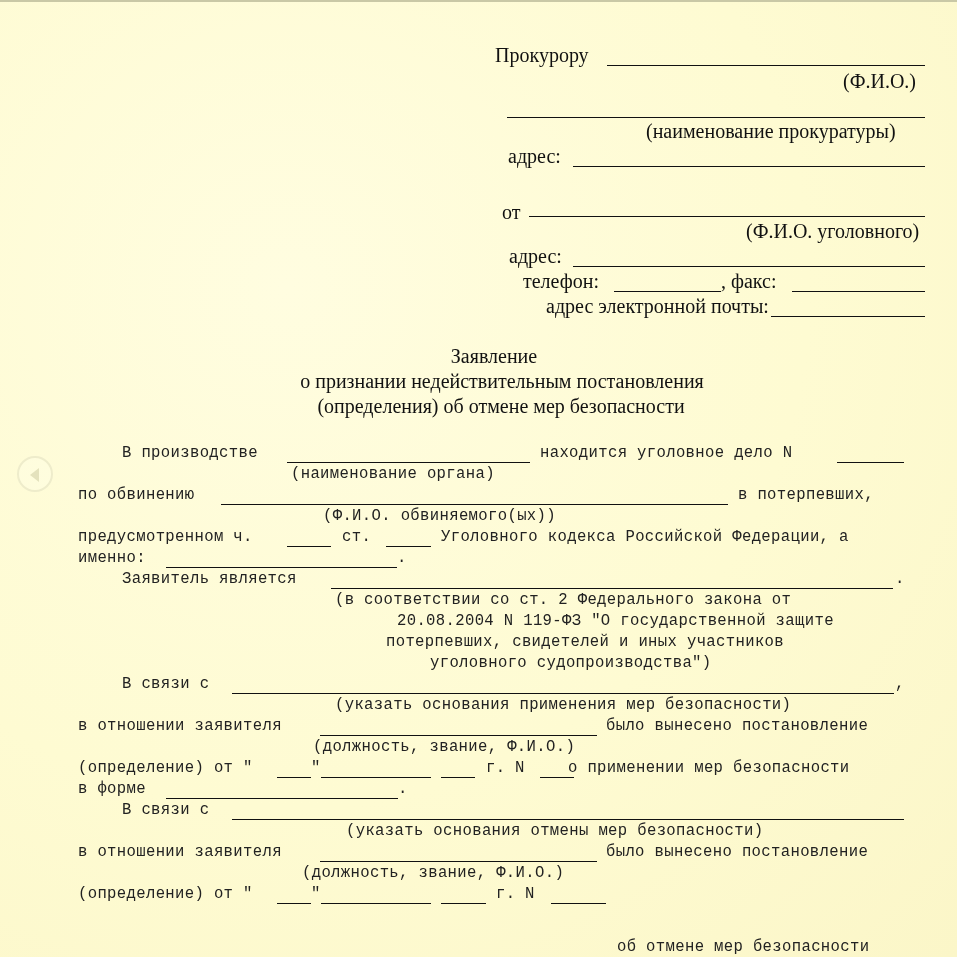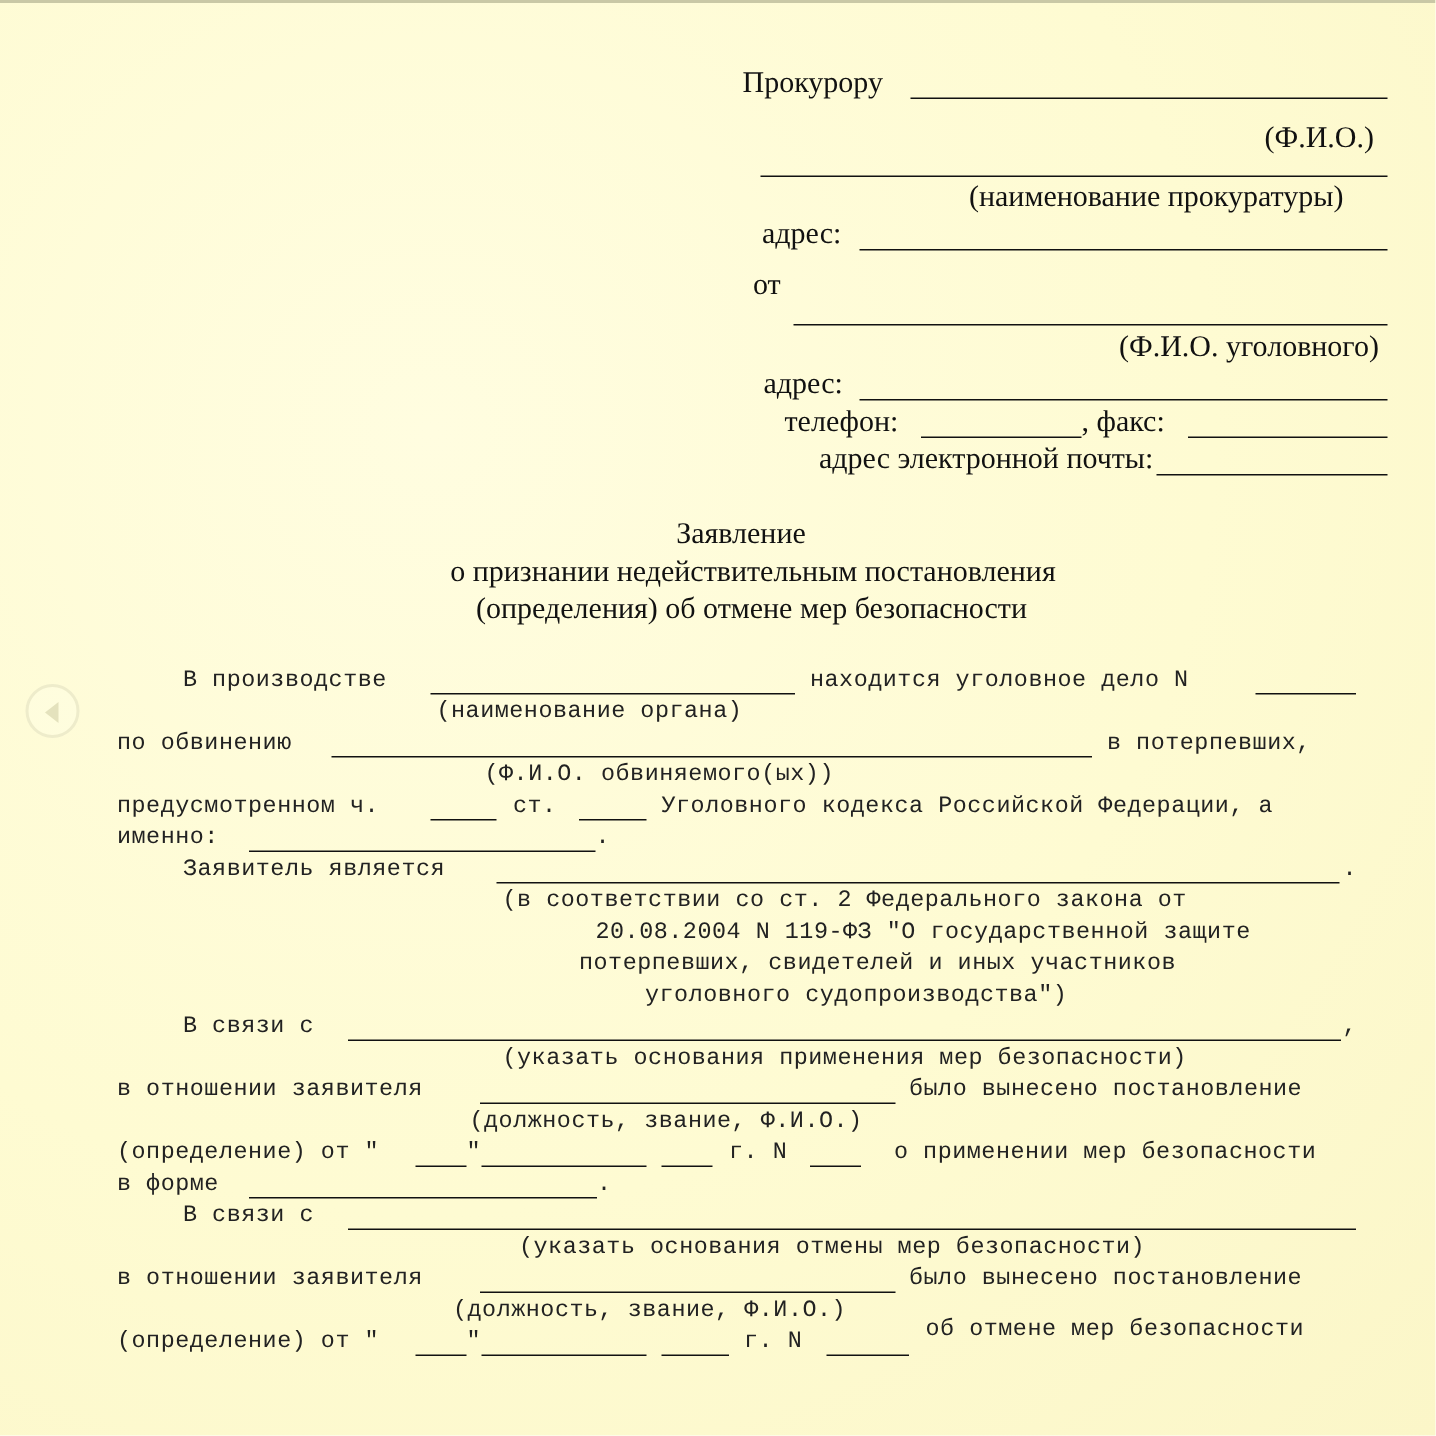--- a/index.html
+++ b/index.html
@@ -24,29 +24,29 @@
   .center { text-align: center; }
 </style>
 </head>
 <body>
 
 <div class="topline"></div>
 
 <div>
   <div class="ln serif" style="left:495px; top:45px;">Прокурору</div>
   <div class="rline" style="left:607px; top:65px; width:318px;"></div>
-  <div class="ln serif" style="left:843px; top:82px;text-align:right;">(Ф.И.О.)</div>
+  <div class="ln serif" style="left:843px; top:71px;text-align:right;">(Ф.И.О.)</div>
 
   <div class="rline" style="left:507px; top:117px; width:418px;"></div>
   <div class="ln serif" style="left:646px; top:121px;">(наименование прокуратуры)</div>
 
   <div class="ln serif" style="left:508px; top:146px;">адрес:</div>
   <div class="rline" style="left:573px; top:166px; width:352px;"></div>
 
-  <div class="ln serif" style="left:502px; top:180px;">от</div>
+  <div class="ln serif" style="left:502px; top:202px;">от</div>
   <div class="rline" style="left:529px; top:216px; width:396px;"></div>
   <div class="ln serif" style="left:746px; top:221px;">(Ф.И.О. уголовного)</div>
 
   <div class="ln serif" style="left:509px; top:246px;">адрес:</div>
   <div class="rline" style="left:573px; top:266px; width:352px;"></div>
 
   <div class="ln serif" style="left:523px; top:271px;">телефон:</div>
   <div class="rline" style="left:614px; top:291px; width:107px;"></div>
   <div class="ln serif" style="left:721px; top:271px;text-align:center;">, факс:</div>
   <div class="rline" style="left:792px; top:291px; width:133px;"></div>
@@ -102,21 +102,21 @@
   <div class="ln mono" style="left:606px; top:719px;">было вынесено постановление</div>
   <div class="ln mono" style="left:313px; top:740px;">(должность, звание, Ф.И.О.)</div>
 
   <div class="ln mono" style="left:78px; top:761px;">(определение) от "</div>
   <div class="rline" style="left:277px; top:777px; width:34px;"></div>
   <div class="ln mono" style="left:311px; top:761px;">"</div>
   <div class="rline" style="left:321px; top:777px; width:110px;"></div>
   <div class="rline" style="left:441px; top:777px; width:34px;"></div>
   <div class="ln mono" style="left:486px; top:761px;">г. N</div>
   <div class="rline" style="left:540px; top:777px; width:34px;"></div>
-  <div class="ln mono" style="left:596px; top:761px;text-align:center;">о применении мер безопасности</div>
+  <div class="ln mono" style="left:568px; top:761px;text-align:center;">о применении мер безопасности</div>
 
   <div class="ln mono" style="left:78px; top:782px;">в форме</div>
   <div class="rline" style="left:166px; top:798px; width:232px;"></div>
   <div class="ln mono" style="left:398px; top:782px;">.</div>
 
   <div class="ln mono" style="left:122px; top:803px;">В связи с</div>
   <div class="rline" style="left:232px; top:819px; width:672px;"></div>
   <div class="ln mono" style="left:346px; top:824px;">(указать основания отмены мер безопасности)</div>
 
   <div class="ln mono" style="left:78px; top:845px;">в отношении заявителя</div>
@@ -124,18 +124,18 @@
   <div class="ln mono" style="left:606px; top:845px;">было вынесено постановление</div>
   <div class="ln mono" style="left:302px; top:866px;">(должность, звание, Ф.И.О.)</div>
 
   <div class="ln mono" style="left:78px; top:887px;">(определение) от "</div>
   <div class="rline" style="left:277px; top:903px; width:34px;"></div>
   <div class="ln mono" style="left:311px; top:887px;">"</div>
   <div class="rline" style="left:321px; top:903px; width:110px;"></div>
   <div class="rline" style="left:441px; top:903px; width:45px;"></div>
   <div class="ln mono" style="left:496px; top:887px;">г. N</div>
   <div class="rline" style="left:551px; top:903px; width:55px;"></div>
-  <div class="ln mono" style="left:617px; top:879px;">об отмене мер безопасности</div>
+  <div class="ln mono" style="left:617px; top:940px;">об отмене мер безопасности</div>
 </div>
 
 <div class="nav-prev">
   <span class="tri"></span>
 </div>
 
 </body></html>

